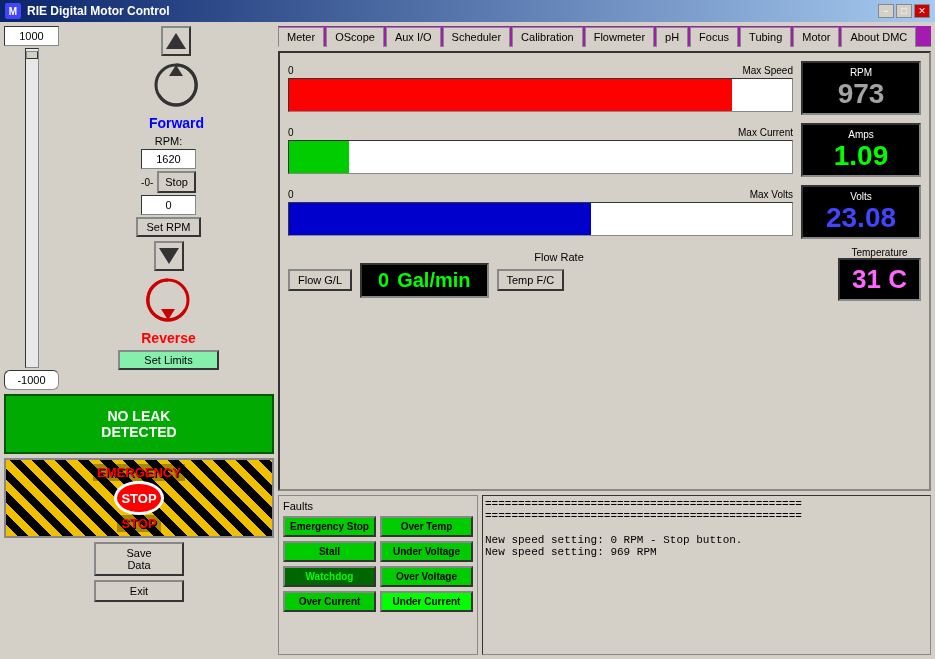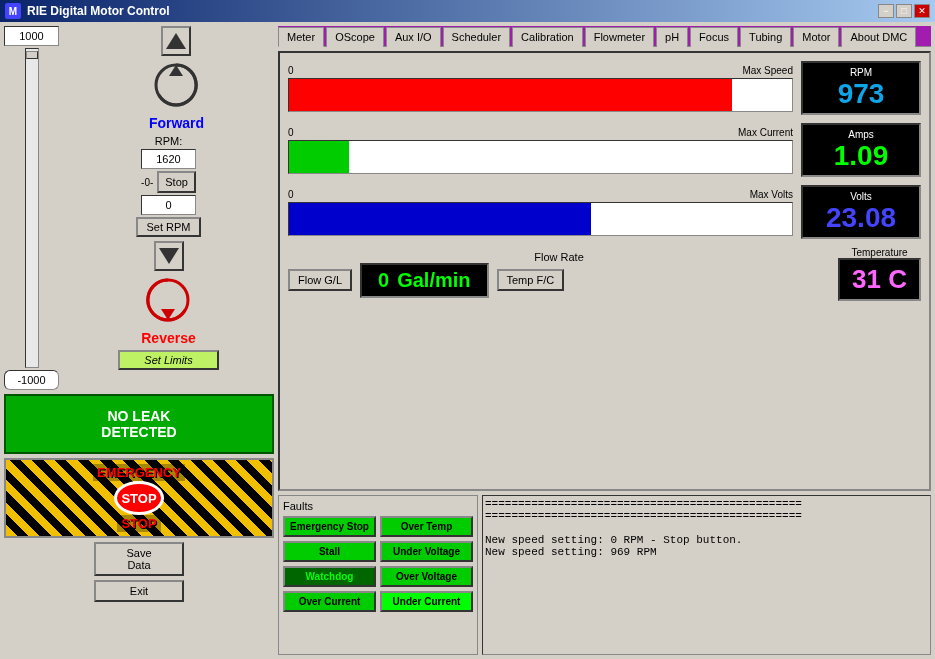--- a/index.html
+++ b/index.html
@@ -85,26 +85,25 @@
 
     .set-rpm-btn {
       background: #d4d0c8;
       border: 2px outset #888;
       padding: 2px 8px;
       font-size: 11px;
       cursor: pointer;
     }
 
     .set-limits-btn {
-      background: #bef264;
+      background: #86efac;
       border: 2px outset #888;
       padding: 2px 24px;
       font-size: 11px;
       cursor: pointer;
-      font-style: italic;
     }
 
     
     .leak-box {
       background: #00aa00;
       color: white;
       font-weight: bold;
       font-size: 14px;
       text-align: center;
       padding: 8px;
@@ -386,21 +385,21 @@
           <div style="display:flex;justify-content:space-between;font-size:10px;margin-bottom:2px;">
             <span>0</span>
             <span>Max Speed</span>
           </div>
           <div style="border:1px inset #888;background:white;height:34px;position:relative;">
             <div style="position:absolute;top:0;left:0;height:100%;width:88%;background:#ff0000;"></div>
           </div>
         </div>
         <div style="border:2px inset #888;background:black;width:120px;height:54px;display:flex;flex-direction:column;align-items:center;justify-content:center;">
           <span style="font-size:10px;color:white;">RPM</span>
-          <span style="font-size:28px;font-weight:bold;color:#0ea5e9;">973</span>
+          <span style="font-size:28px;font-weight:bold;color:#a3a3a3;">973</span>
         </div>
       </div>
 
       <div style="display:flex;align-items:center;gap:8px;margin-bottom:8px;">
         <div style="flex:1;">
           <div style="display:flex;justify-content:space-between;font-size:10px;margin-bottom:2px;">
             <span>0</span>
             <span>Max Current</span>
           </div>
           <div style="border:1px inset #888;background:white;height:34px;position:relative;">

